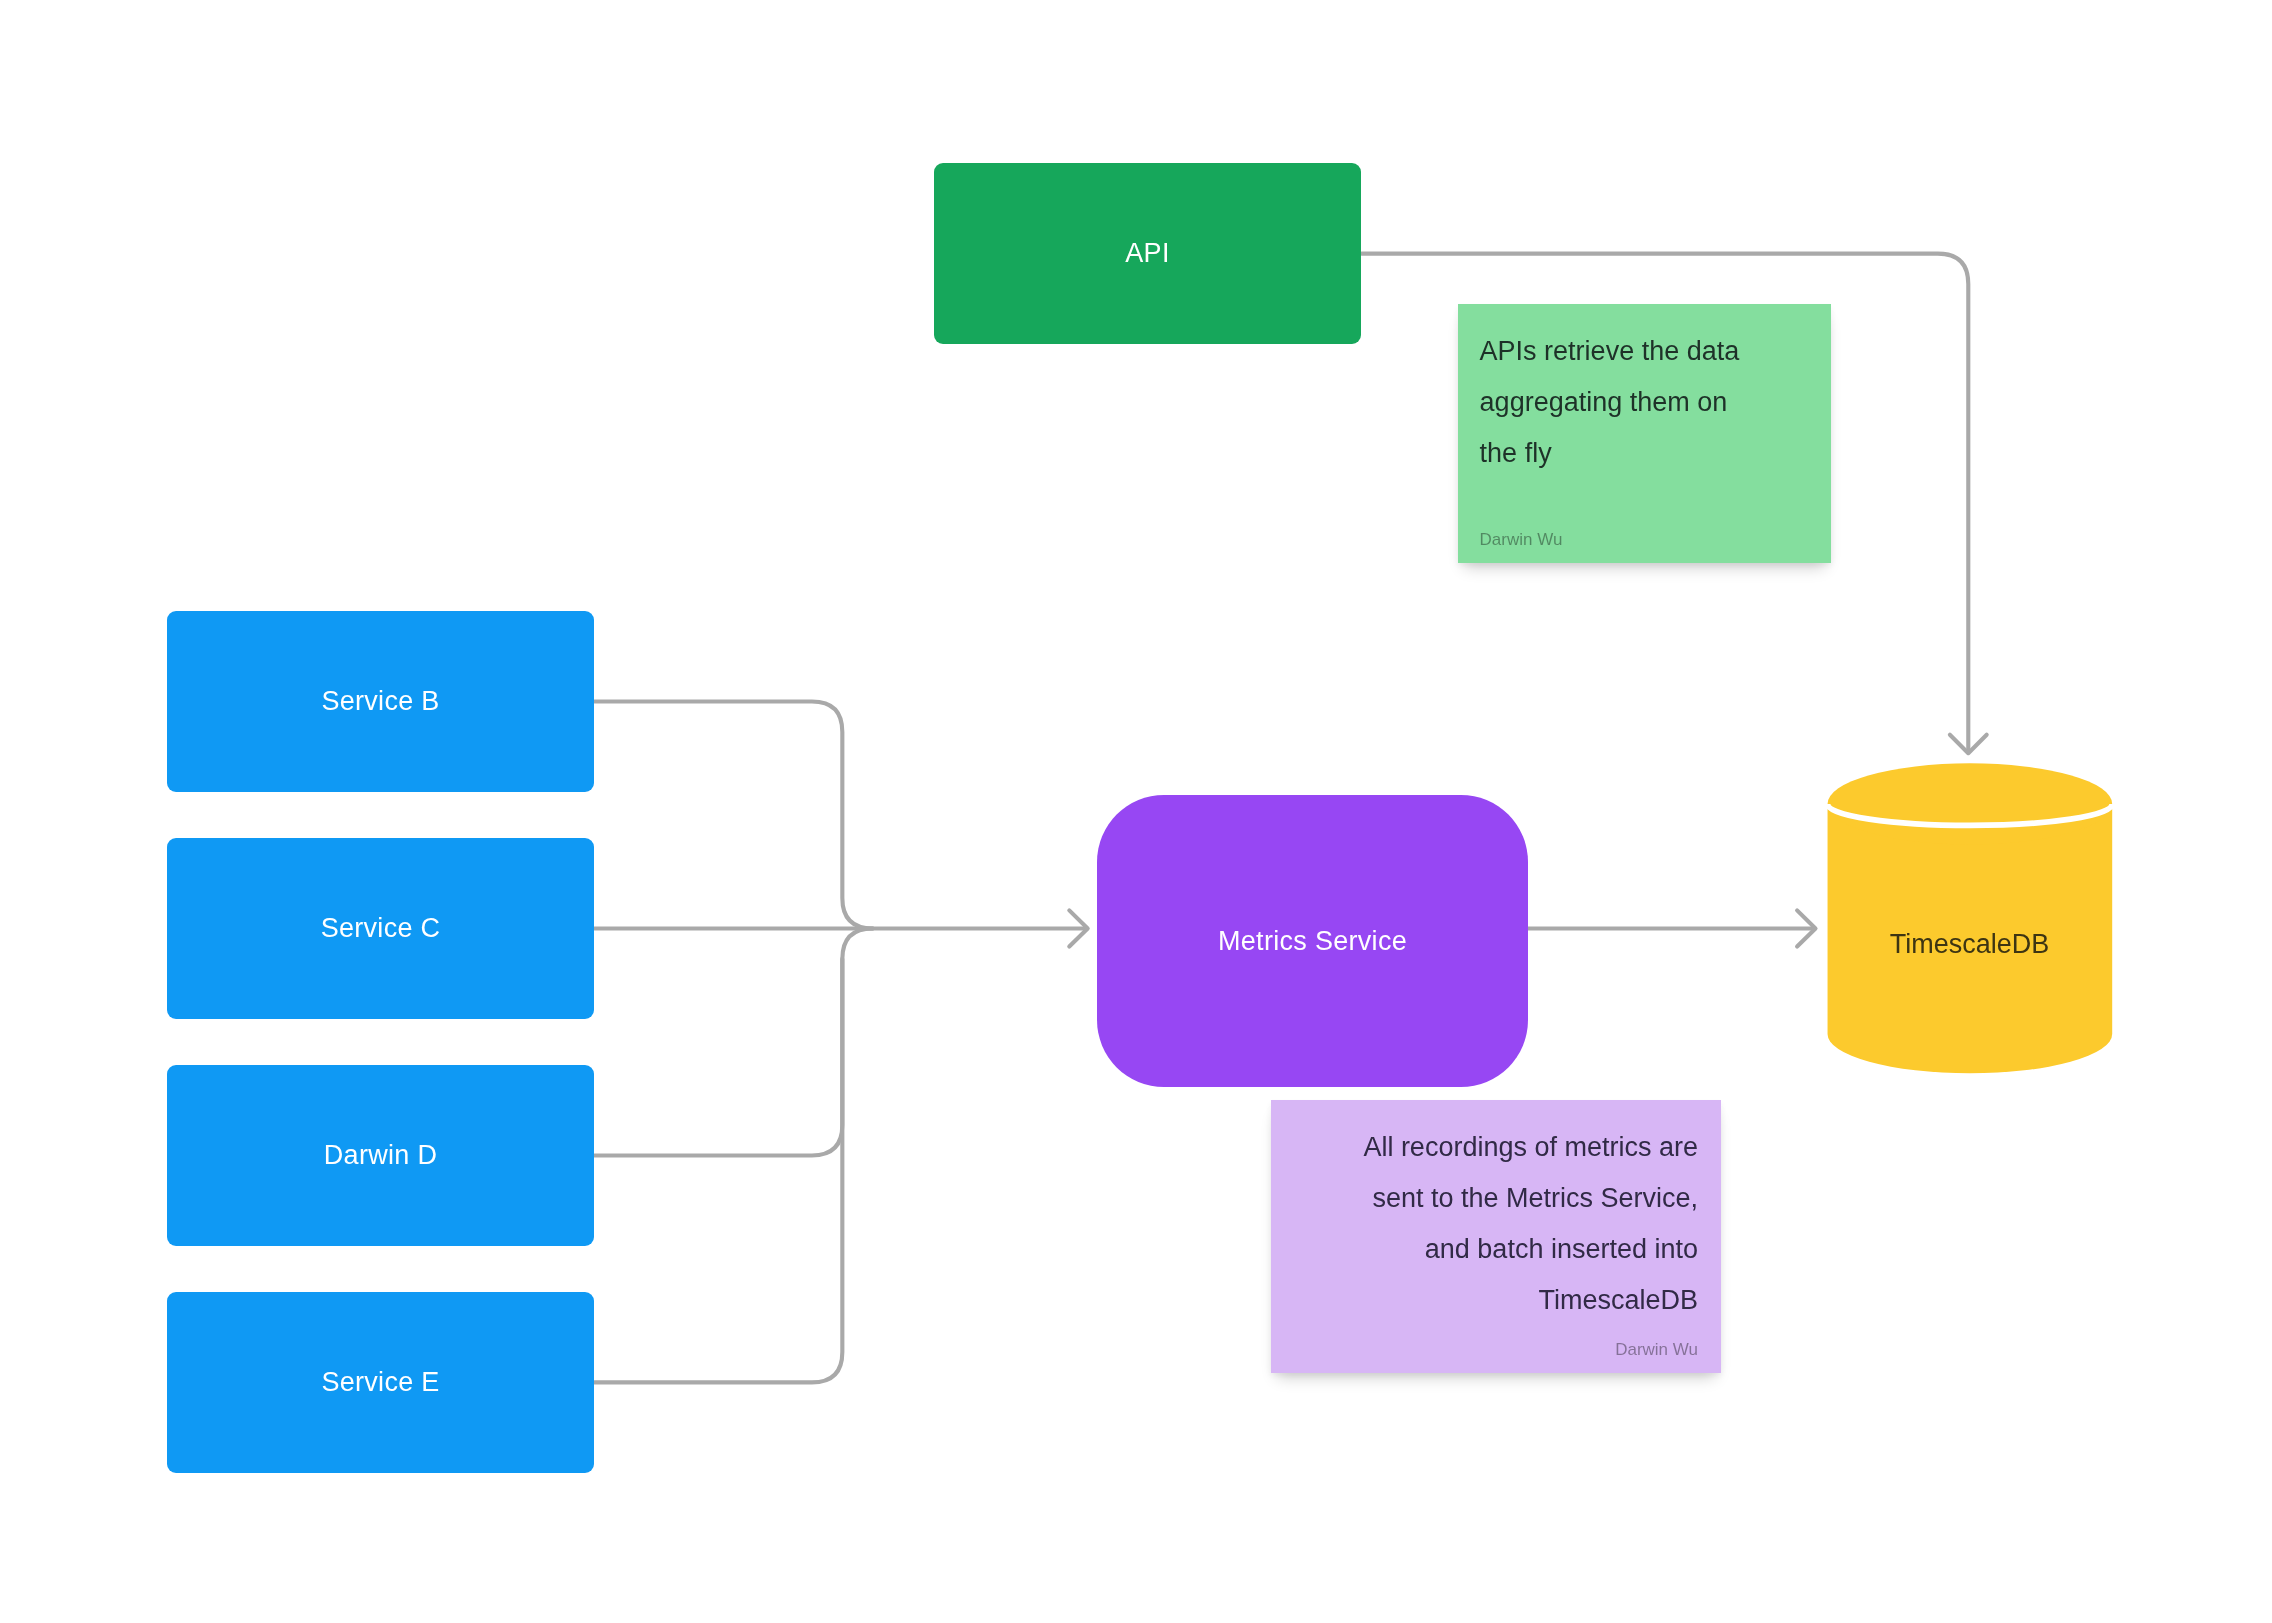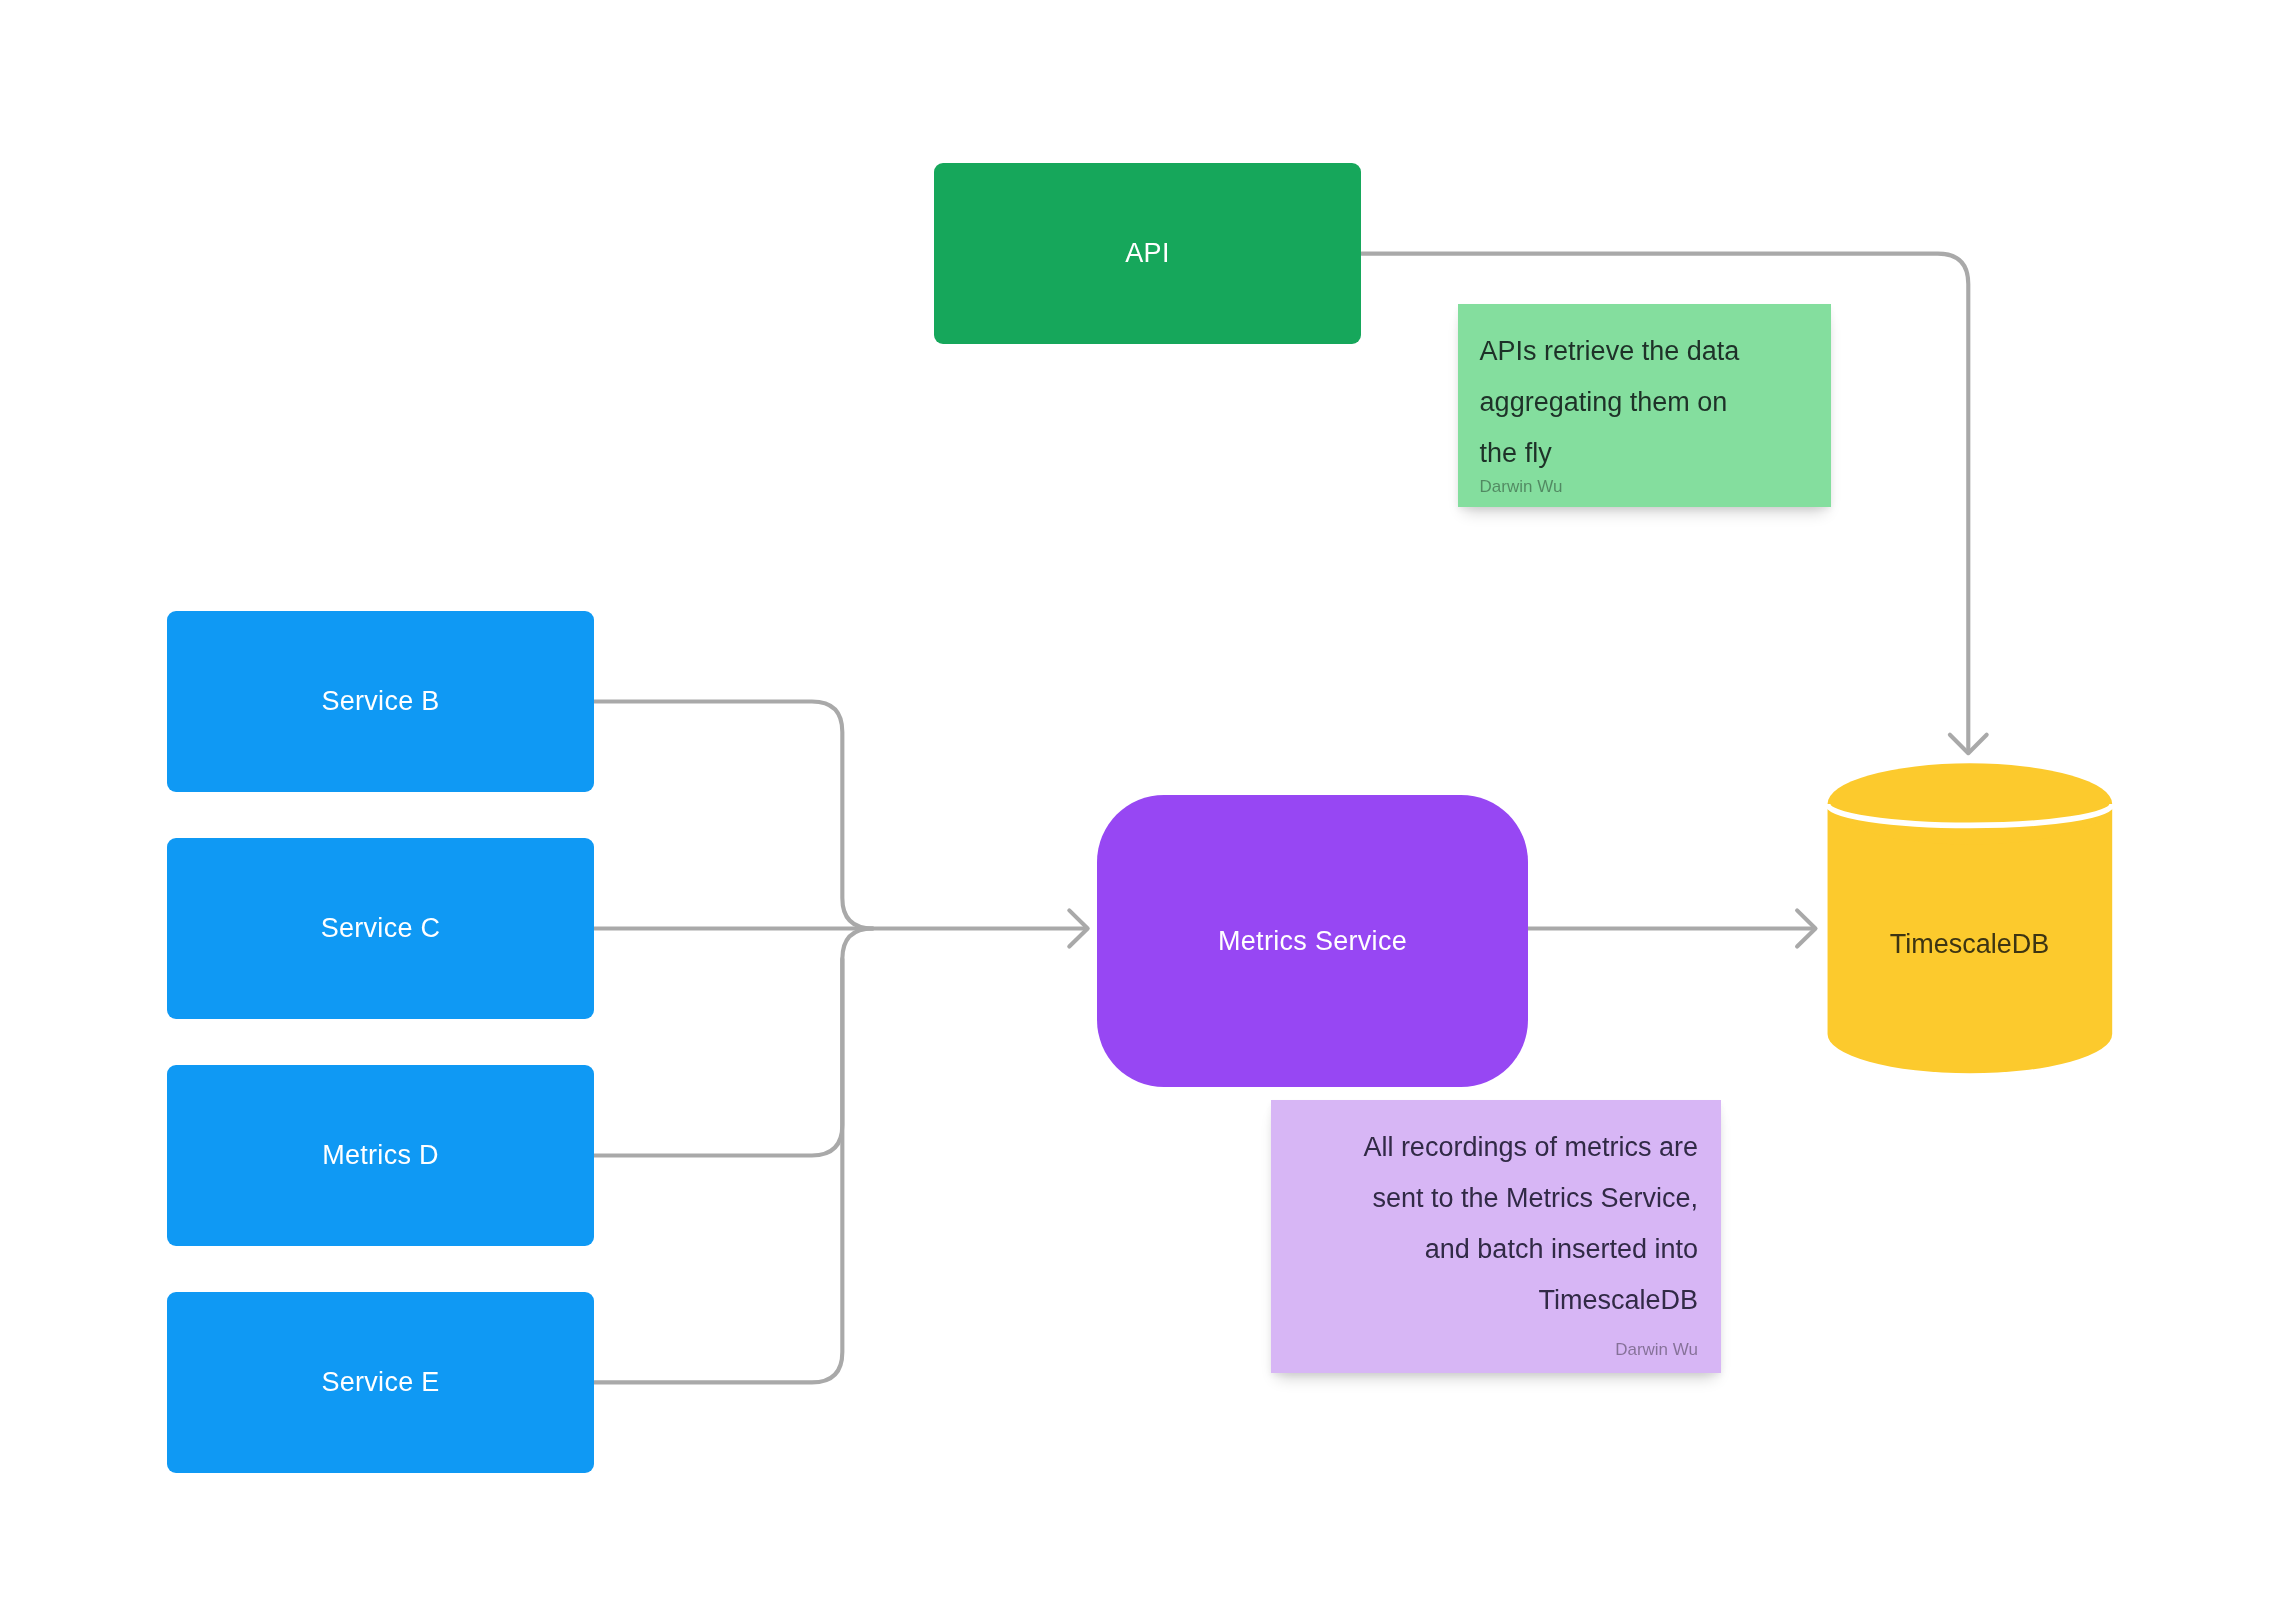--- a/index.html
+++ b/index.html
@@ -83,21 +83,21 @@
     line-height: 51px;
     white-space: nowrap;
   }
   .sticky .author {
     margin-top: auto;
     font-size: 17px;
     line-height: 15px;
     color: var(--author_text, rgba(0,0,0,0.38));
   }
   .sticky-green {
-    left: 1458px; top: 304px; width: 373px; height: 203px;
+    left: 1458px; top: 304px; width: 373px; height: 259px;
     background: var(--sticky_green_bg, #84de9e);
     color: var(--sticky_green_text, #1e3128);
   }
   .sticky-purple {
     left: 1271px; top: 1100px; width: 450px; height: 273px;
     background: var(--sticky_purple_bg, #d7b6f5);
     color: var(--sticky_purple_text, #312a46);
     text-align: right;
   }
 </style>
@@ -134,21 +134,21 @@
     <span>API</span>
   </div>
 
   <div class="node node-service svc-b">
     <span>Service B</span>
   </div>
   <div class="node node-service svc-c">
     <span>Service C</span>
   </div>
   <div class="node node-service svc-d">
-    <span>Metrics D</span>
+    <span>Darwin D</span>
   </div>
   <div class="node node-service svc-e">
     <span>Service E</span>
   </div>
 
   <div class="node node-metrics">
     <span>Metrics Service</span>
   </div>
 
   <div class="db-label">

